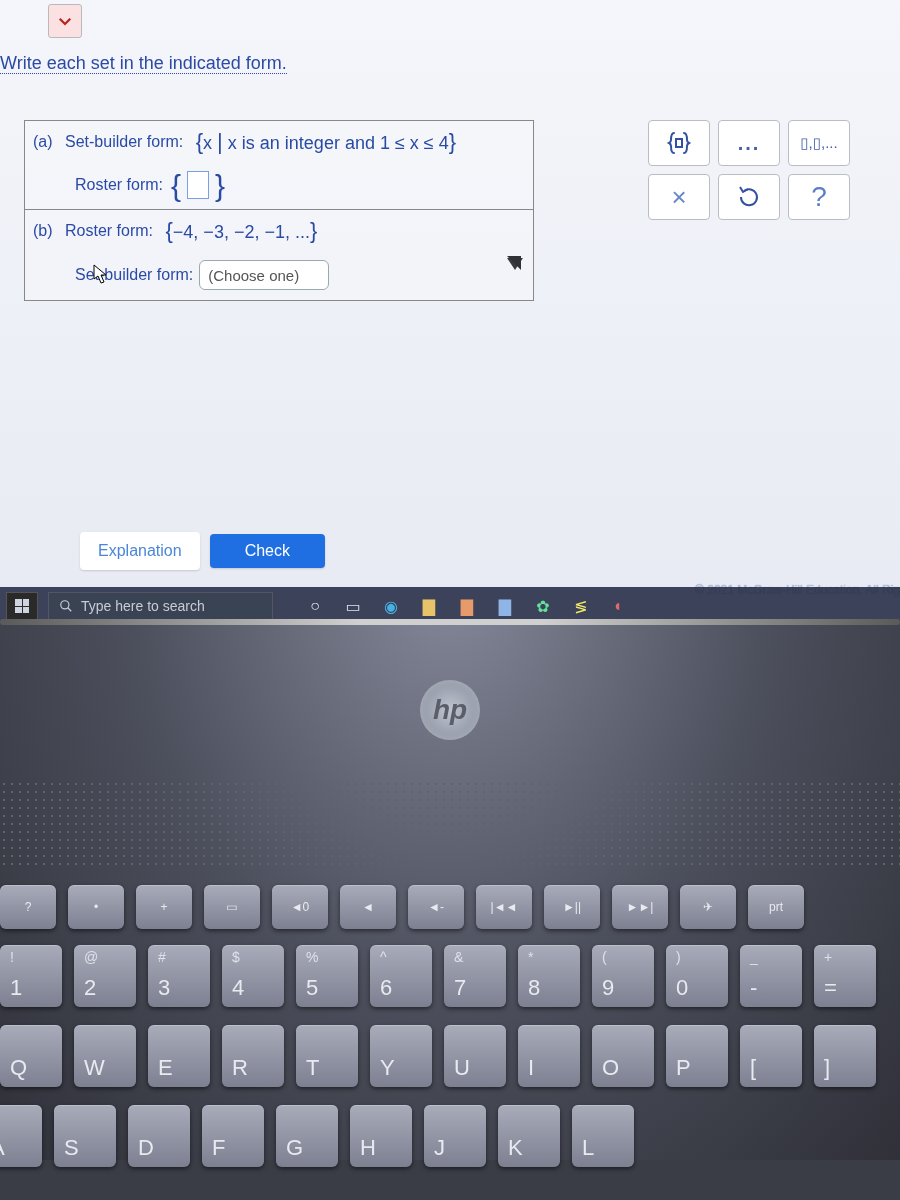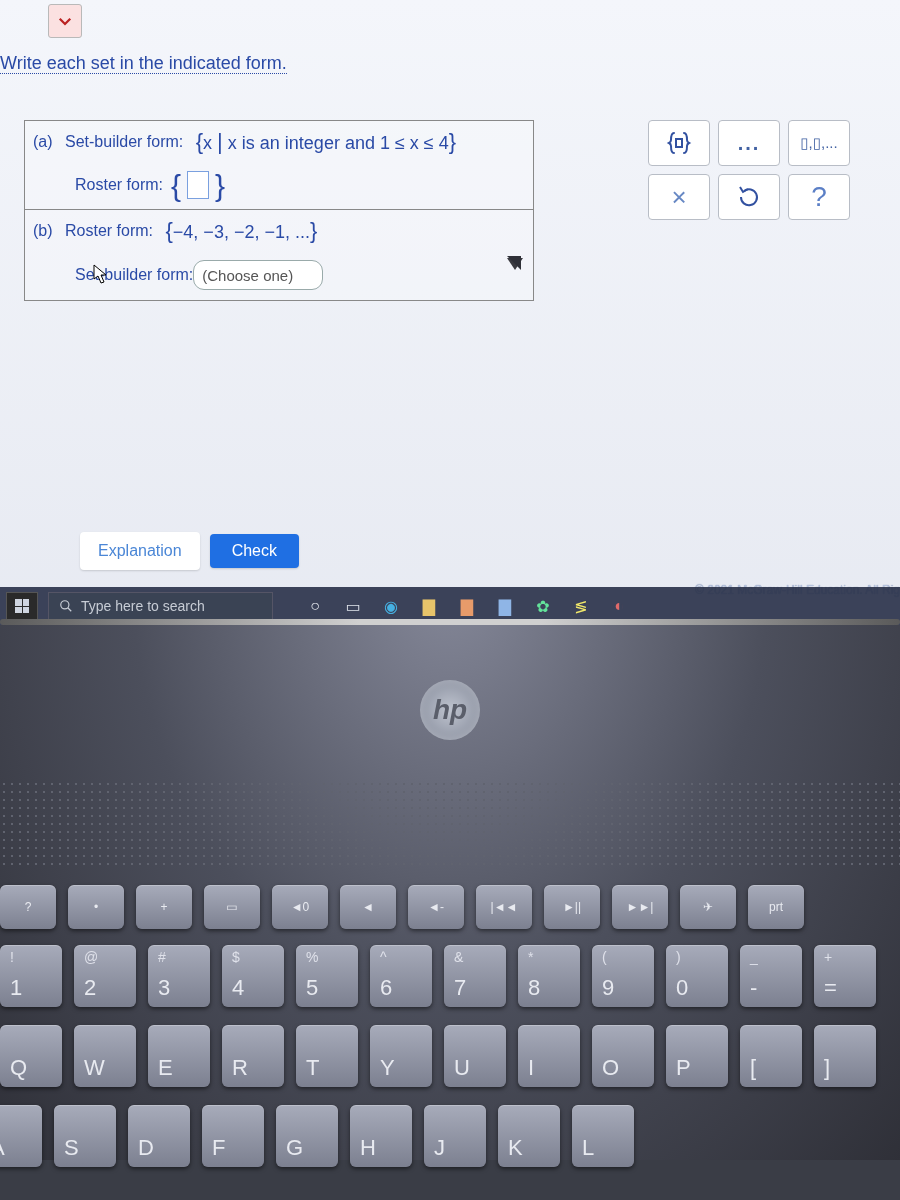--- a/index.html
+++ b/index.html
@@ -57,23 +57,23 @@
     border: 1px solid #7aa0df;
     background: #fff;
     margin: 0 6px;
     display:inline-block;
   }
   .roster-open { display:inline-flex; align-items:center; }
   .curly-left { font-size:30px; color:#2a4aa6; line-height:0.9; }
   .curly-right { font-size:30px; color:#2a4aa6; line-height:0.9; }
 
   .choose-box {
-    background:#fff; border:1px solid #9aa; border-radius:11px;
+    background:#fff; border:1px solid #9aa; border-radius:6px;
     height:30px; padding:2px 8px; display:flex; align-items:center;
-    color:#555; font-size:15px; width:130px;
+    color:#555; font-size:15px; margin-left:6px; width:130px;
     justify-content:space-between;
   }
   .mouse-cursor {
     position:absolute; left:80px; top:10px; width:16px; height:22px;
   }
 
   .tool-panel {
     position:absolute; top:120px; right:50px;
     width:202px; 
     display:flex; flex-direction:column; gap:8px;
@@ -91,21 +91,21 @@
     position:absolute; left: 80px; bottom: 55px;
     display:flex; gap:10px; align-items:center;
   }
   .exp-btn {
     background:#fff; border:none; color:#4a86d6; font-size:16px;
     padding:10px 18px; border-radius:4px;
     box-shadow: 0 1px 2px rgba(0,0,0,0.15);
   }
   .check-btn {
     background:#1f6fe3; border:none; color:#fff; font-size:16px;
-    padding:8px 22px; border-radius:4px;
+    padding:8px 35px; border-radius:4px;
     box-shadow: 0 1px 2px rgba(0,0,0,0.15);
   }
 
   .copyright {
     position:absolute; right:0px; bottom:28px;
     color:#b6c3df; font-size:12px; white-space:nowrap;
     text-shadow:0 0 1px #67789a;
   }
 
   .taskbar {

